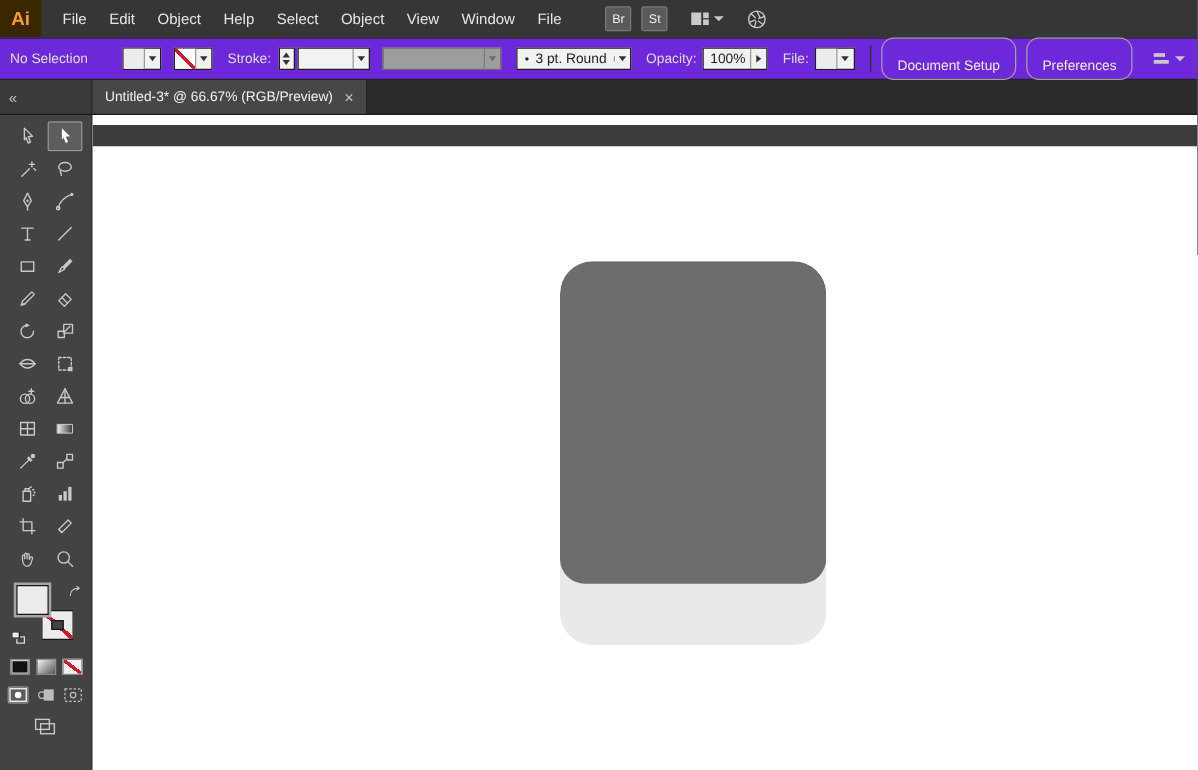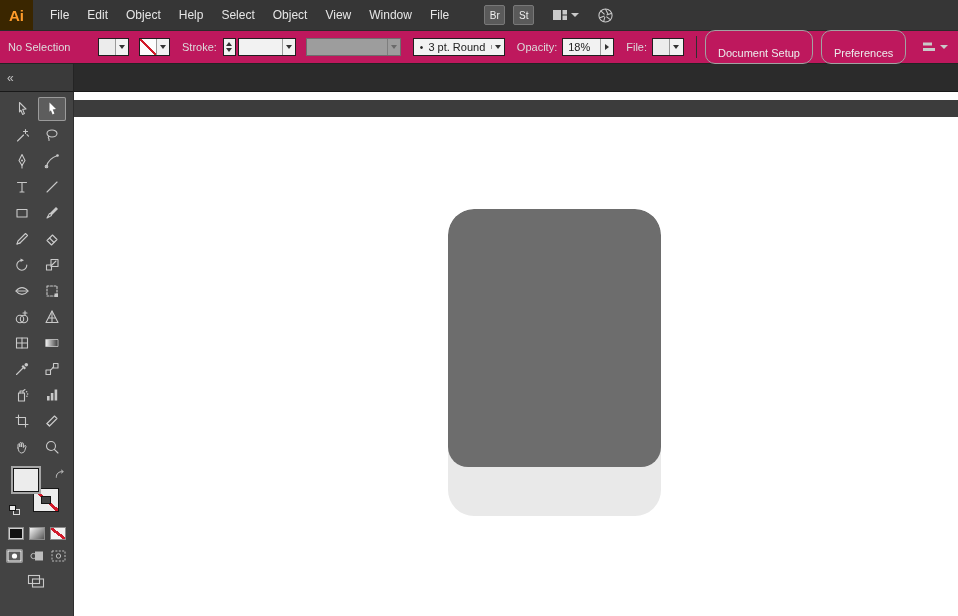--- a/index.html
+++ b/index.html
@@ -14,21 +14,21 @@
   .menus { display:flex; align-items:flex-start; margin-left:8px; }
   .menu-item { color:#e6e6e6; font-size:12px; padding:0 9px; line-height:30px; cursor:default; }
   .menubar-right { display:flex; align-items:center; margin-left:26px; gap:8px; }
   .appbtn { width:21px; height:20px; background:#5a5a5a; border:1px solid #787878; color:#efefef;
     font-size:10px; display:flex; align-items:center; justify-content:center; border-radius:2px; }
   .mb-ico { display:flex; align-items:center; gap:3px; color:#c9c9c9; margin-left:10px; }
   .chev-dn { width:0; height:0; border-left:4px solid transparent; border-right:4px solid transparent;
     border-top:4px solid #c9c9c9; display:inline-block; }
 
   
-  .controlbar { height:34px; background:#be185d; border-top:1px solid #2a2a2a; border-bottom:1px solid #232323;
+  .controlbar { height:34px; background:#6d28d9; border-top:1px solid #2a2a2a; border-bottom:1px solid #232323;
     display:flex; align-items:center; flex:0 0 auto; font-size:11px; color:#dedede; }
   .status { margin-left:8px; width:80px; }
   .cb-label { margin-left:12px; color:#dcdcdc; }
   .combo { display:inline-flex; align-items:stretch; height:18px; background:#f2f2f2;
     border:1px solid #1f1f1f; }
   .combo .dd { width:13px; display:flex; align-items:center; justify-content:center; border-left:1px solid #9a9a9a; }
   .combo .dd::after { content:""; width:0; height:0; border-left:3.5px solid transparent;
     border-right:3.5px solid transparent; border-top:4px solid #333; }
   .sw { width:16px; height:100%; margin:0; }
   .sw-fill { background:#ececec; border-right:0; }
@@ -182,21 +182,21 @@
     <span class="combo brush-combo">
       <span class="txt">
         <span class="bullet">•</span>
         <span>3 pt. Round</span>
       </span>
       <span class="dd"></span>
     </span>
 
     <span class="cb-label">Opacity:</span>
     <span class="field opacity-field">
-      <span class="val">18%</span>
+      <span class="val">100%</span>
       <span class="arr"></span>
     </span>
 
     <span class="cb-label">File:</span>
     <span class="combo style-combo">
       <span class="sw"></span>
       <span class="dd"></span>
     </span>
 
     <span class="vsep"></span>
@@ -209,20 +209,24 @@
         <rect x="2" y="2.5" width="9" height="3" fill="currentColor"></rect>
         <rect x="2" y="8" width="12" height="3" fill="currentColor"></rect>
       </svg>
       <i class="chev-dn"></i>
     </span>
   </div>
 
   <div class="tabbar">
     <div class="tb-left">
       <span class="collapse">«</span>
+    </div>
+    <div class="doc-tab">
+      <span>Untitled-3* @ 66.67% (RGB/Preview)</span>
+      <span class="tab-close">×</span>
     </div>
   </div>
 
   <div class="main">
 
     <div class="toolbar">
       <div class="tools">
 
         <div class="t">
           <svg width="16" height="16" viewBox="0 0 16 16">

